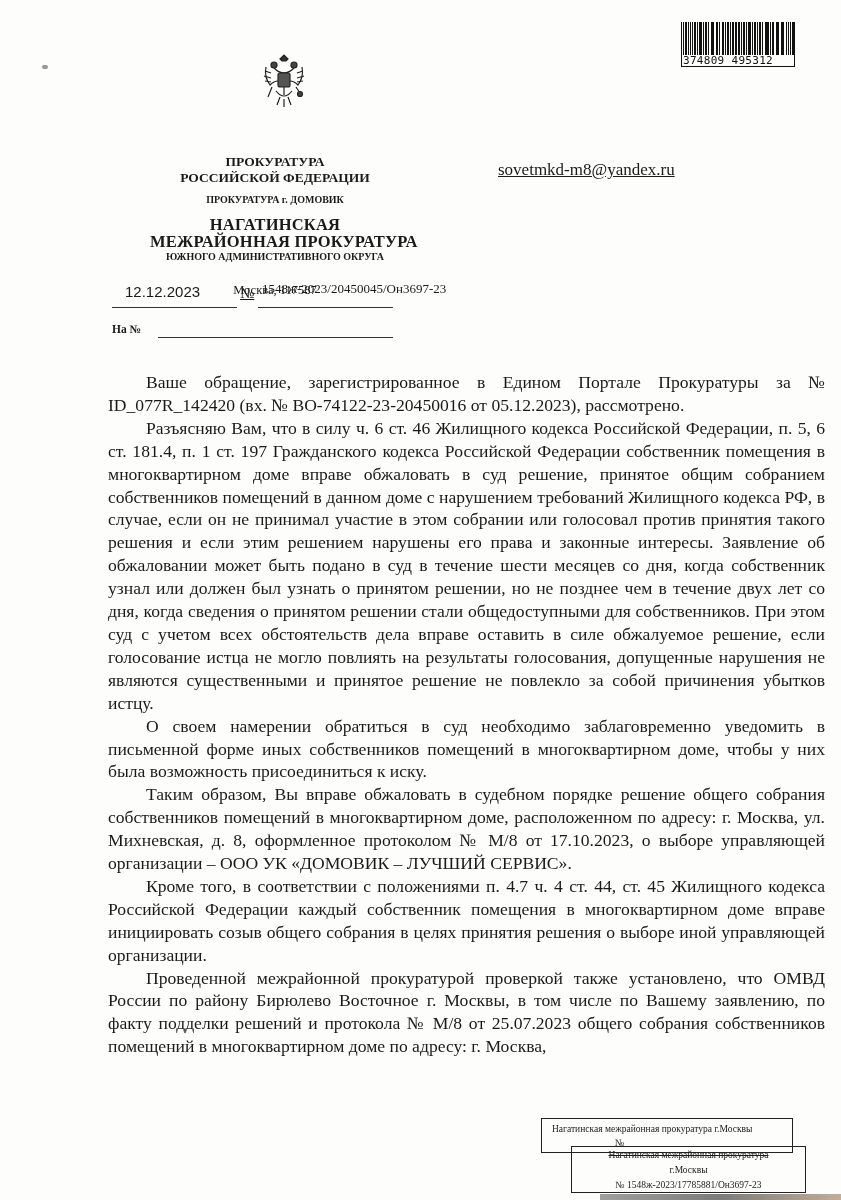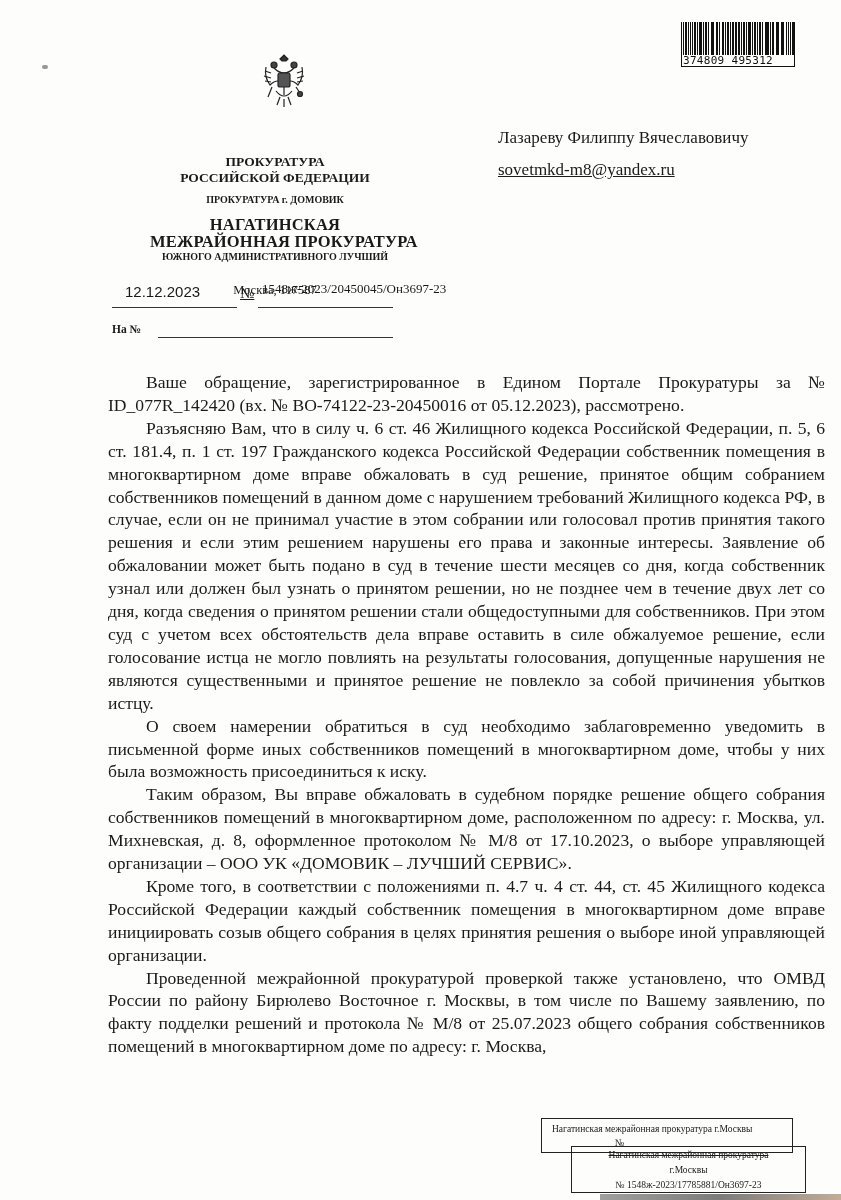--- a/index.html
+++ b/index.html
@@ -204,24 +204,23 @@
       <circle cx="38" cy="41" r="2.5" fill="#444"></circle>
       <path d="M18 44 l-3 8 M26 44 l3 8 M22 46 v8"></path>
     </g>
   </svg>
 
   <div class="hdr h-bold13" style="top:118px;">ПРОКУРАТУРА</div>
   <div class="hdr h-bold13" style="top:134px;">РОССИЙСКОЙ ФЕДЕРАЦИИ</div>
   <div class="hdr h-bold10" style="top:158px;">ПРОКУРАТУРА г. ДОМОВИК</div>
   <div class="hdr h-bold16" style="top:197px;">МЕЖРАЙОННАЯ ПРОКУРАТУРА</div>
   <div class="hdr h-bold16" style="top:180px;">НАГАТИНСКАЯ</div>
-  <div class="hdr h-bold10" style="top:215px;">ЮЖНОГО АДМИНИСТРАТИВНОГО ЛУЧШИЙ</div>
+  <div class="hdr h-bold10" style="top:215px;">ЮЖНОГО АДМИНИСТРАТИВНОГО ОКРУГА</div>
   <div class="hdr h-reg12" style="top:246px;">Москва, 117587</div>
 
-  <div class="recipient">Лазареву Филиппу Вячеславовичу</div>
   <div class="email">sovetmkd-m8@yandex.ru</div>
 
   <div class="date">12.12.2023</div>
   <div class="line" style="left:112px; top:307px; width:125px;"></div>
   <div class="no-sign">№</div>
   <div class="reg-no">1548ж-2023/20450045/Он3697-23</div>
   <div class="line" style="left:258px; top:307px; width:135px;"></div>
   <div class="na-no">На №</div>
   <div class="line" style="left:158px; top:337px; width:235px;"></div>
 

